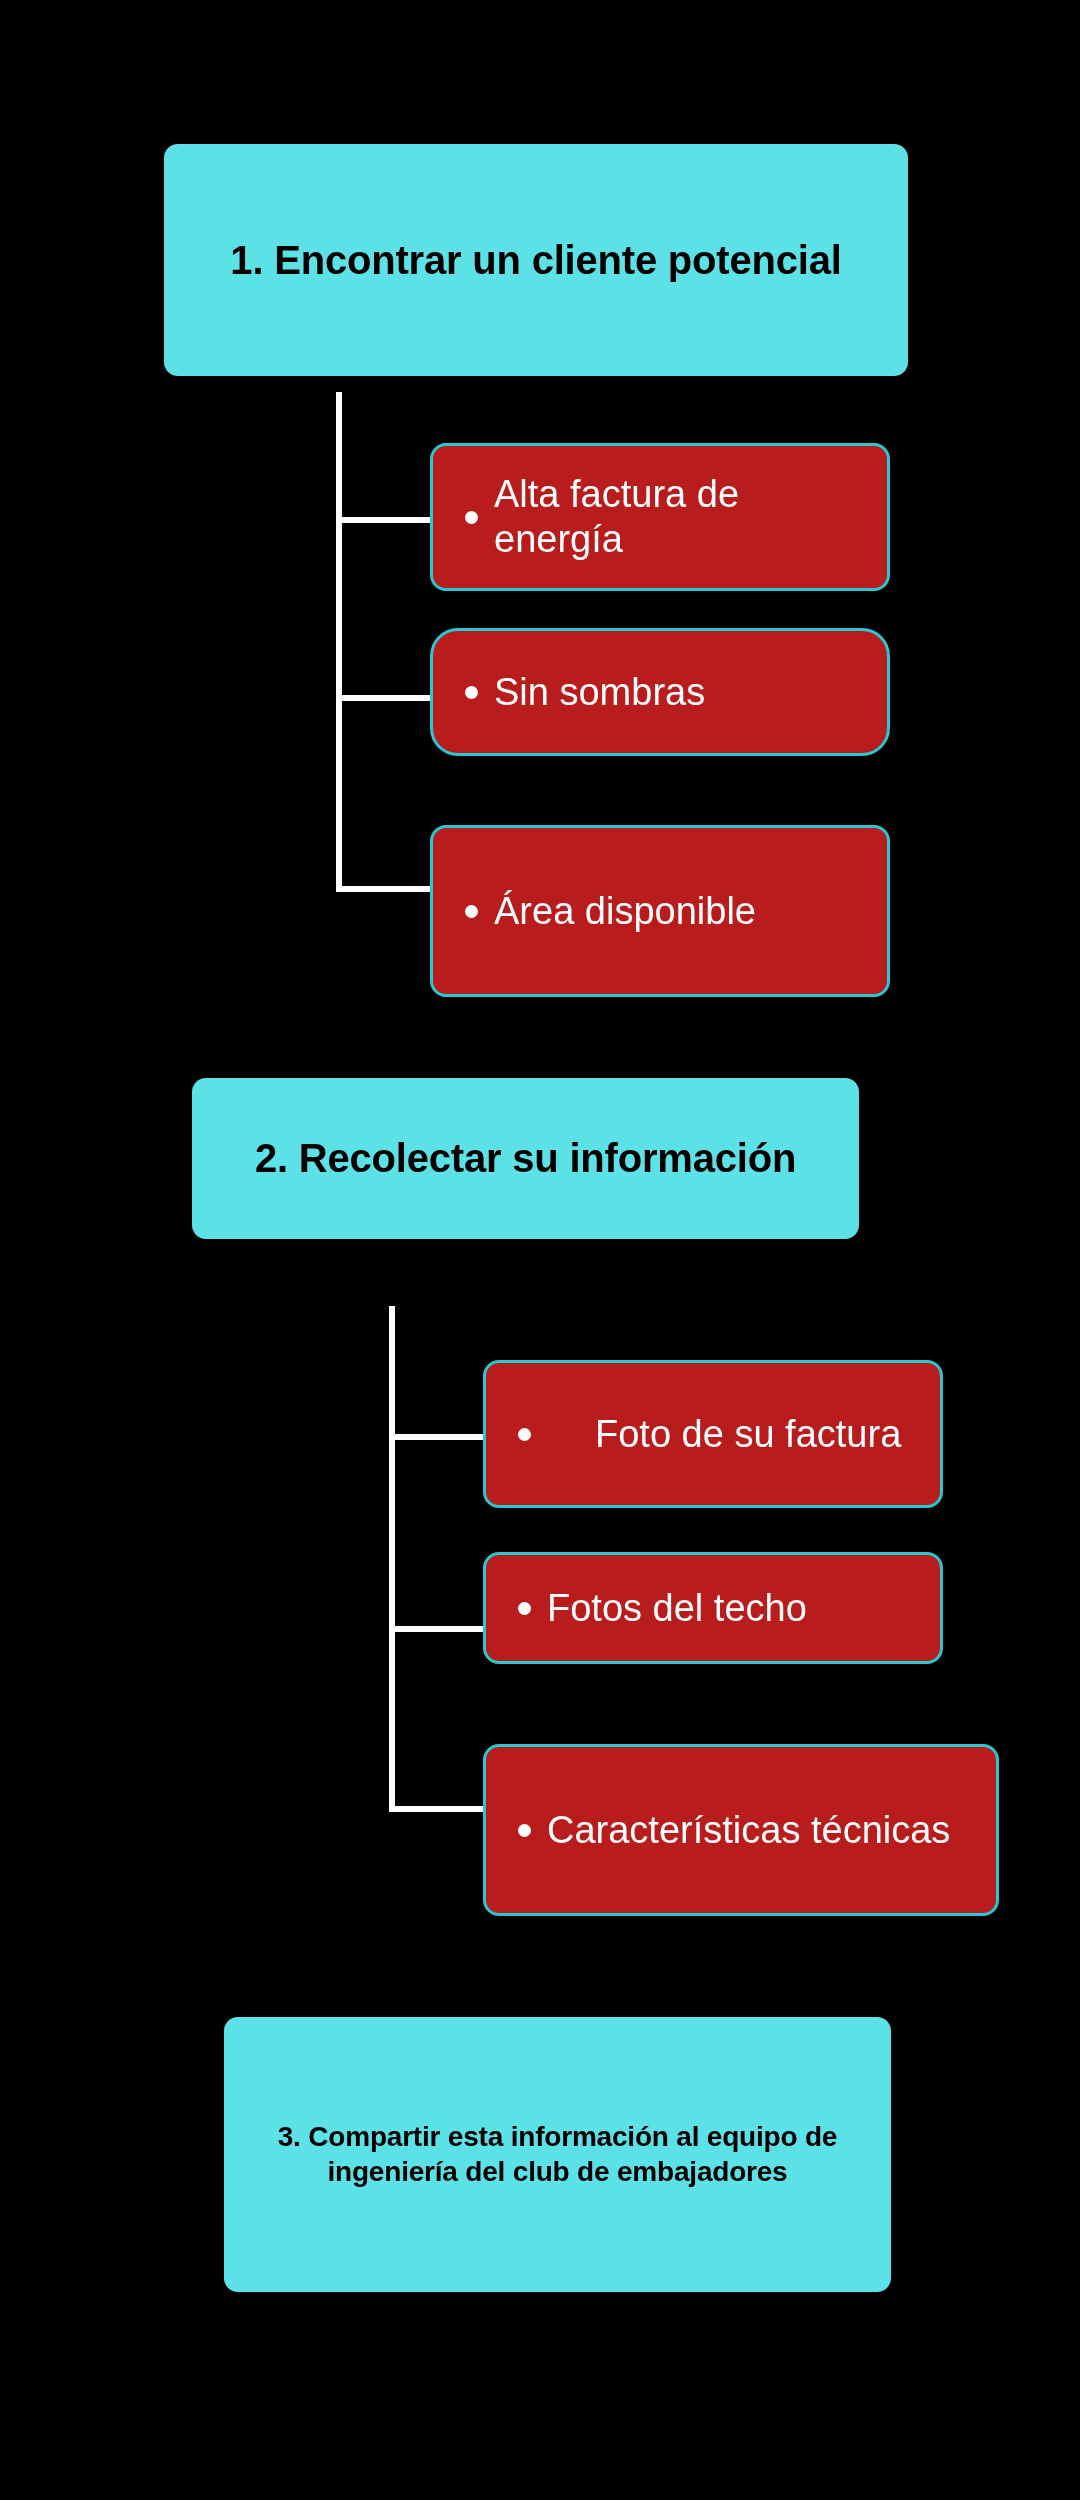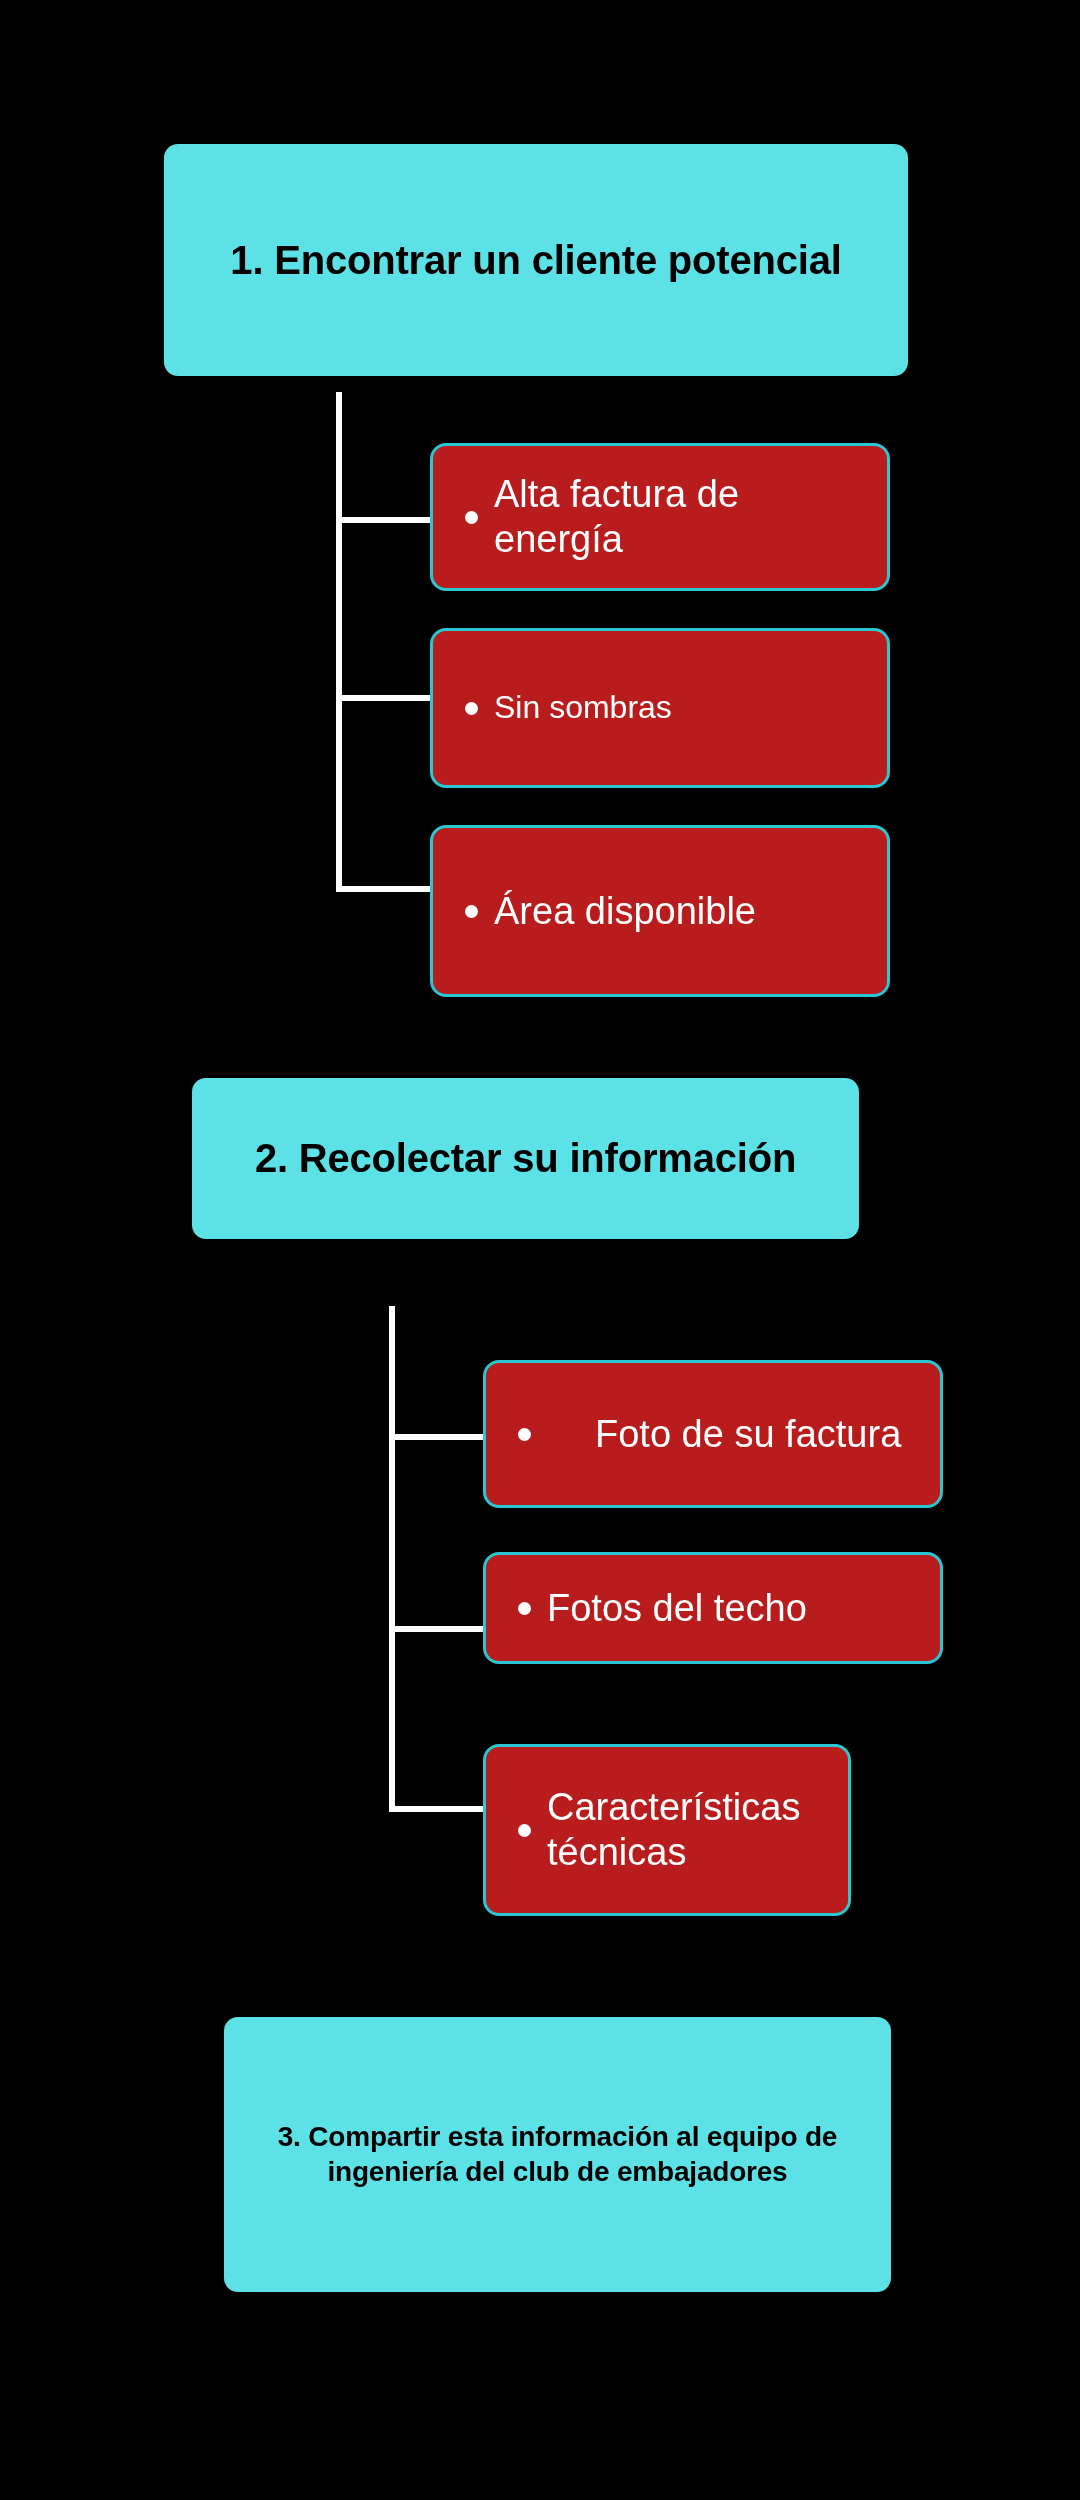--- a/index.html
+++ b/index.html
@@ -80,21 +80,21 @@
 
   <div class="vline" style="left:336px; top:392px; height:497px;"></div>
 
   <div class="hline" style="left:336px; top:517px; width:100px;"></div>
   <div class="sub-box" style="left:430px; top:443px; width:460px; height:148px; font-size:38px;">
     <span class="bullet"></span>
     <span class="sub-text">Alta factura de energía</span>
   </div>
 
   <div class="hline" style="left:336px; top:695px; width:100px;"></div>
-  <div class="sub-box" style="left:430px; top:628px; width:460px; height:160px; font-size:32px;">
+  <div class="sub-box" style="left:430px; top:628px; width:460px; height:128px; font-size:38px;border-radius:28px;">
     <span class="bullet"></span>
     <span class="sub-text">Sin sombras</span>
   </div>
 
   <div class="hline" style="left:336px; top:886px; width:100px;"></div>
   <div class="sub-box" style="left:430px; top:825px; width:460px; height:172px; font-size:38px;">
     <span class="bullet"></span>
     <span class="sub-text">Área disponible</span>
   </div>
 
@@ -110,21 +110,21 @@
     <span class="sub-text">Foto de su factura</span>
   </div>
 
   <div class="hline" style="left:389px; top:1626px; width:100px;"></div>
   <div class="sub-box" style="left:483px; top:1552px; width:460px; height:112px; font-size:38px;">
     <span class="bullet"></span>
     <span class="sub-text">Fotos del techo</span>
   </div>
 
   <div class="hline" style="left:389px; top:1806px; width:100px;"></div>
-  <div class="sub-box" style="left:483px; top:1744px; width:368px; height:172px; font-size:38px;">
+  <div class="sub-box" style="left:483px; top:1744px; width:516px; height:172px; font-size:38px;">
     <span class="bullet"></span>
     <span class="sub-text">Características técnicas</span>
   </div>
 
   <div class="step-box" style="left:224px; top:2017px; width:667px; height:275px; font-size:28px;">
     <span>3. Compartir esta información al equipo de ingeniería del club de embajadores</span>
   </div>
 
 </div>
 

